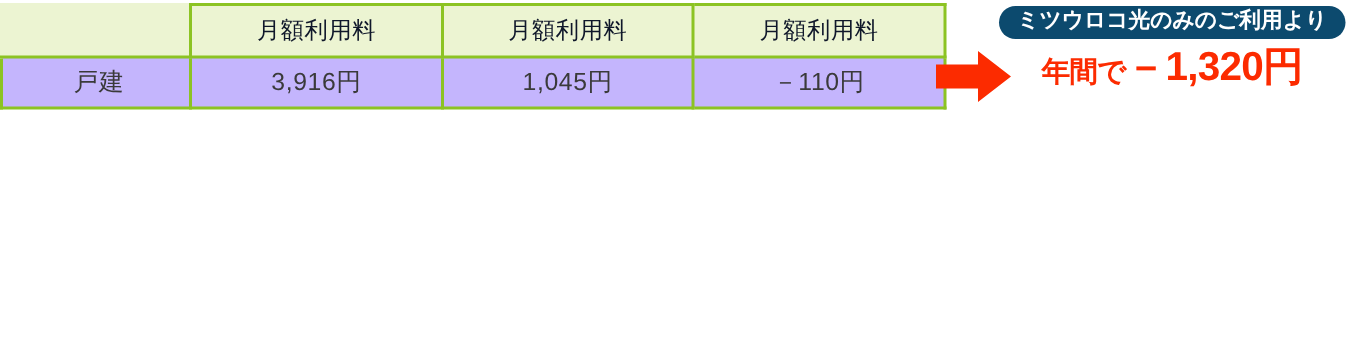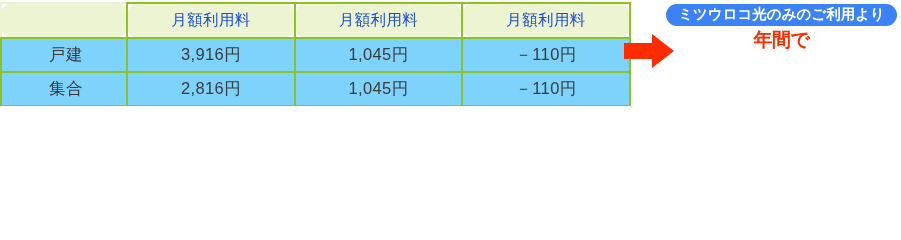--- a/index.html
+++ b/index.html
@@ -38,25 +38,24 @@
     vertical-align: middle;
     font-weight: normal;
     color: #3a3a3a;
     font-size: 16px;
     letter-spacing: 0.4px;
   }
   .price-table thead th {
     background: #ecf4d2;
     height: 33px;
     font-size: 15.5px;
-    color: #1d4ed8;
-    border-radius: 12px;
+    color: #0f172a;
   }
   .price-table tbody td {
-    background: #7dd3fc;
+    background: #c4b5fd;
     height: 32px;
     font-size: 16.5px;
   }
   .col-label  { width: 124px; }
   .col-v1     { width: 166px; }
   .col-v2     { width: 165px; }
   .col-v3     { width: 166px; }
 
   .corner-cell {
     background: #ecf4d2;
@@ -85,21 +84,21 @@
     left: 662px;
     top: 4px;
     width: 239px;
     height: 66px;
     display: flex;
     flex-direction: column;
     align-items: center;
   }
   .callout-badge {
     display: inline-block;
-    background: #3b82f6;
+    background: #0c4a6e;
     color: #ffffff;
     border-radius: 13px;
     padding: 3px 12px 4px 12px;
     font-size: 14.5px;
     font-weight: bold;
     line-height: 1.05;
     letter-spacing: 0px;
     white-space: nowrap;
   }
   .callout-amount {
@@ -135,35 +134,30 @@
         <th class="col-v3">月額利用料</th>
       </tr>
     </thead>
     <tbody>
       <tr>
         <td class="row-head">戸建</td>
         <td>3,916円</td>
         <td>1,045円</td>
         <td>－110円</td>
       </tr>
-      <tr>
-        <td class="row-head">集合</td>
-        <td>2,816円</td>
-        <td>1,045円</td>
-        <td>－110円</td>
-      </tr>
     </tbody>
   </table>
 
   <div class="arrow">
     <svg width="50" height="36" viewBox="0 0 50 36" xmlns="http://www.w3.org/2000/svg">
       <path d="M0 10 L28 10 L28 1 L50 18 L28 35 L28 26 L0 26 Z" fill="#fc2b00"></path>
     </svg>
   </div>
 
   <div class="callout">
     <span class="callout-badge">ミツウロコ光のみのご利用より</span>
     <div class="callout-amount">
       <span class="amount-prefix">年間で</span>
+      <span class="amount-value">－1,320円</span>
     </div>
   </div>
 
 </div>
 
 </body></html>

